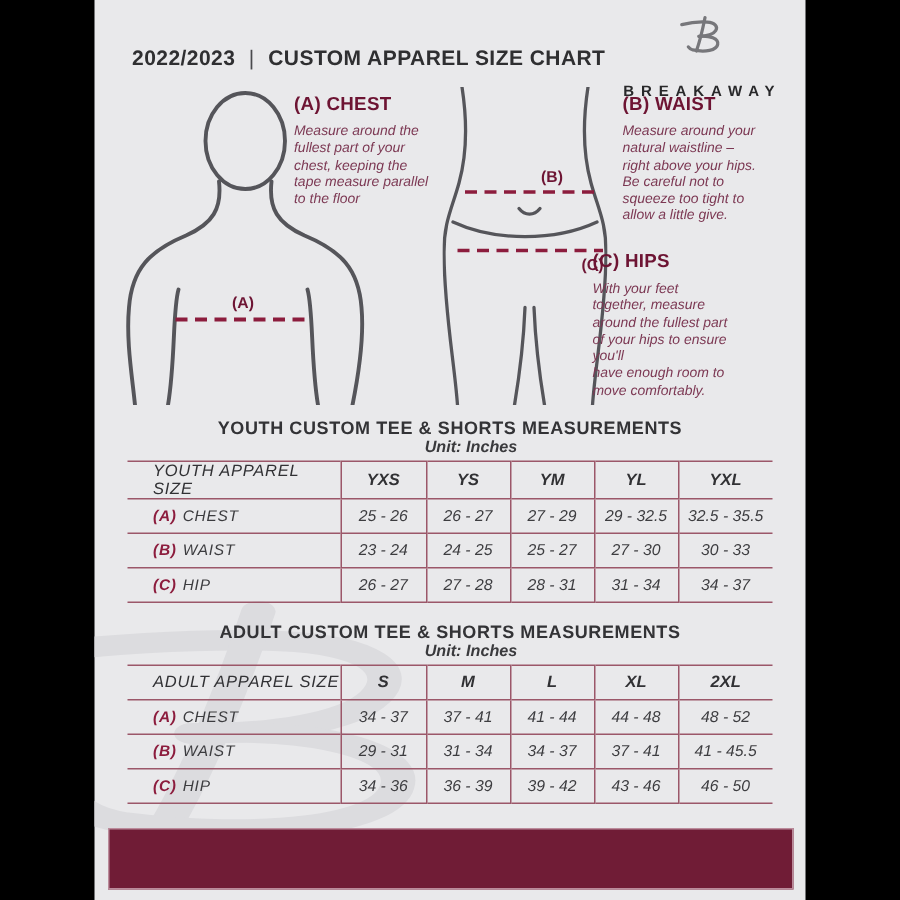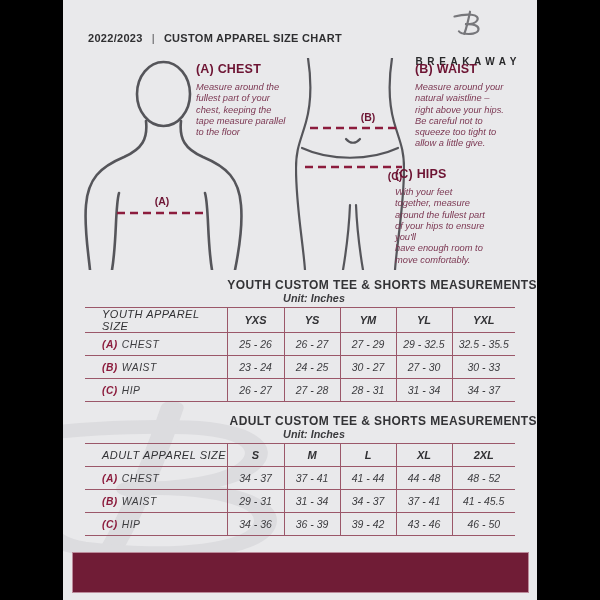--- a/index.html
+++ b/index.html
@@ -4,37 +4,37 @@
 <style>
   html,body{margin:0;padding:0;}
   body{width:600px;height:600px;background:#000;font-family:"Liberation Sans",sans-serif;}
   .canvas{position:relative;width:600px;height:600px;background:#000;overflow:hidden;}
   .page{position:absolute;left:63px;top:0;width:474px;height:600px;background:#e9e9eb;overflow:hidden;}
   .watermark{position:absolute;left:-76px;top:390px;z-index:0;opacity:1;}
   .content{position:relative;z-index:1;}
 
   
   .header{display:flex;align-items:center;padding:21px 16px 0 25px;height:34px;}
-  .header-title{display:flex;align-items:center;gap:9px;font-weight:bold;font-size:11px;
+  .header-title{display:flex;align-items:center;gap:9px;font-weight:bold;font-size:14px;
     color:#2f2f31;letter-spacing:.3px;white-space:nowrap;text-align:right;}
   .header-title .divider{font-weight:normal;color:#4a4a4d;}
   .brand{margin-left:auto;display:flex;align-items:center;gap:20px;flex-direction:column;}
   .brand-name{font-weight:bold;font-size:10px;letter-spacing:4.6px;color:#28282a;}
 
   
   .figures{position:relative;height:215px;}
   .fig{position:absolute;}
   .inst{position:absolute;}
   .inst-head{font-size:12.5px;font-weight:bold;color:#6d1433;letter-spacing:.2px;}
   .inst-text{margin-top:6px;font-style:italic;font-size:9.3px;line-height:11.3px;
     color:#7c3853;white-space:pre-line;}
   .marker{font-size:10.5px;font-weight:bold;fill:#6d1433;font-family:"Liberation Sans",sans-serif;}
 
   
-  .tbl-title{margin-top:8px;text-align:right;font-size:12px;font-weight:bold;
+  .tbl-title{margin-top:8px;text-align:center;font-size:12px;font-weight:bold;
     color:#333336;letter-spacing:.4px;}
   .tbl-title.adult{margin-top:12px;}
   .tbl-unit{text-align:center;font-size:10.8px;font-style:italic;font-weight:bold;color:#3a3a3d;padding-left:28px;}
   table.size-table{width:430px;margin:3px auto 0;border-collapse:collapse;border-top:1.4px solid #9b5769;}
   table.size-table tr{border-bottom:1.4px solid #9b5769;}
   table.size-table td{height:22px;padding:0;font-size:10.5px;color:#3d3d40;text-align:center;font-style:italic;}
   table.size-table td+td{border-left:1.4px solid #9b5769;}
   table.size-table td.lbl{text-align:left;padding-left:17px;font-size:10.3px;letter-spacing:.5px;color:#3c3c3f;}
   table.size-table tr.hdr td{font-weight:bold;font-size:11px;color:#313134;}
   table.size-table tr.hdr td.lbl{font-weight:normal;}
@@ -160,21 +160,21 @@
           <td>25 - 26</td>
           <td>26 - 27</td>
           <td>27 - 29</td>
           <td>29 - 32.5</td>
           <td>32.5 - 35.5</td>
         </tr>
         <tr>
           <td class="lbl"><span class="key">(B)</span><span>WAIST</span></td>
           <td>23 - 24</td>
           <td>24 - 25</td>
-          <td>30 - 27</td>
+          <td>25 - 27</td>
           <td>27 - 30</td>
           <td>30 - 33</td>
         </tr>
         <tr>
           <td class="lbl"><span class="key">(C)</span><span>HIP</span></td>
           <td>26 - 27</td>
           <td>27 - 28</td>
           <td>28 - 31</td>
           <td>31 - 34</td>
           <td>34 - 37</td>

